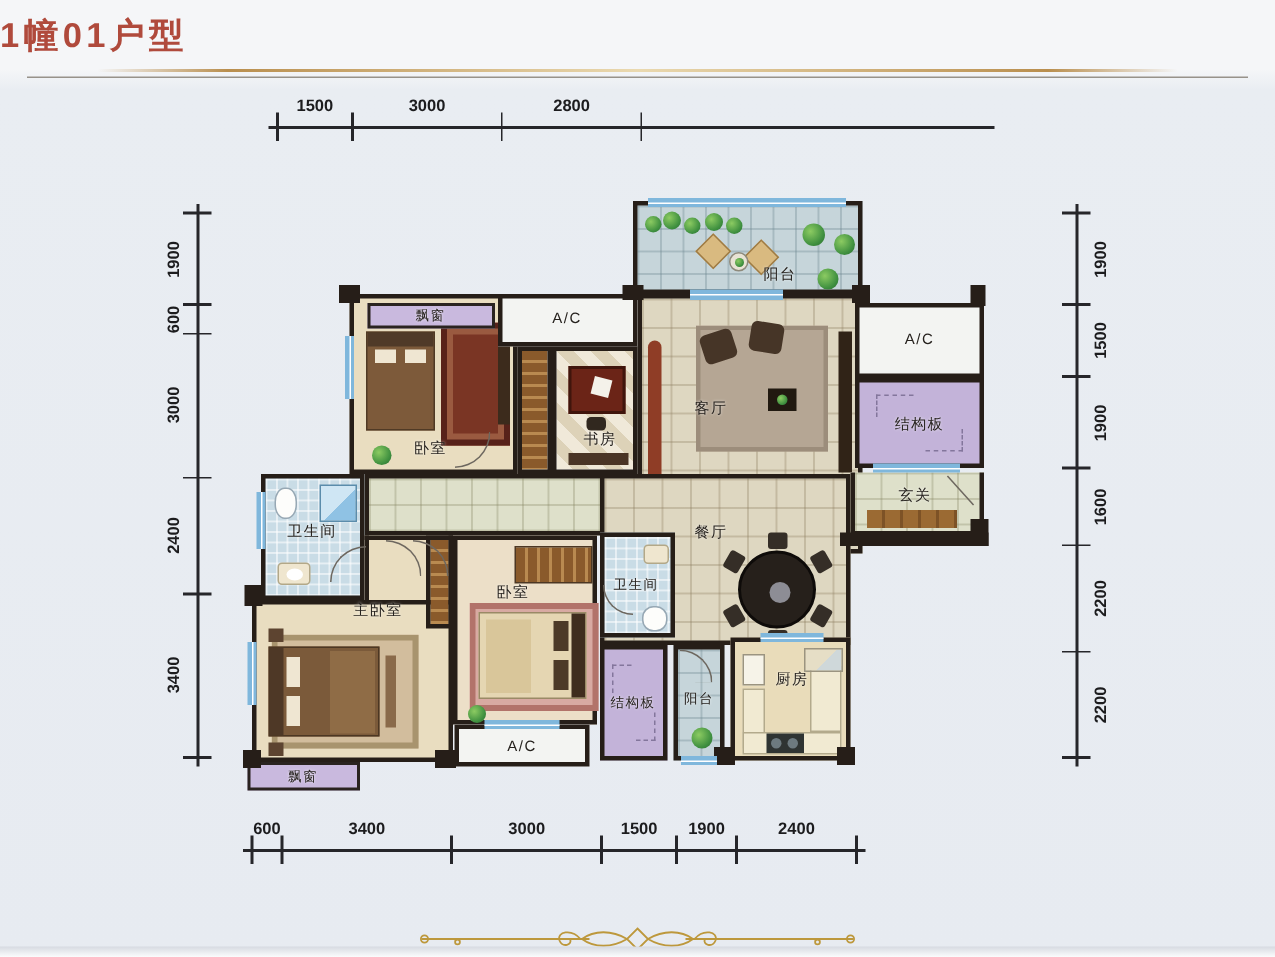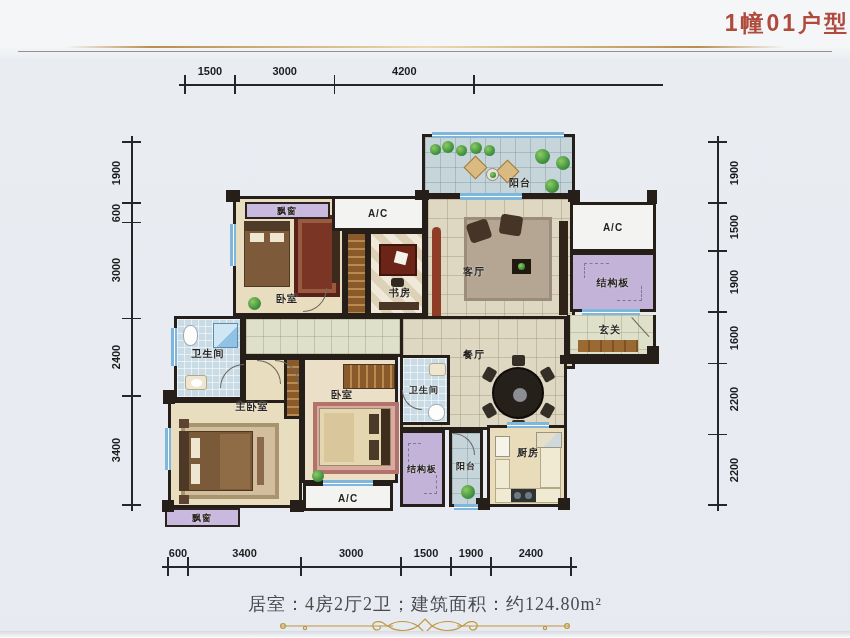--- a/index.html
+++ b/index.html
@@ -2,21 +2,21 @@
 <html><head>
 <meta charset="utf-8">
 <style>
   html,body{margin:0;padding:0;}
   body{width:850px;height:638px;overflow:hidden;
        font-family:"Liberation Sans","DejaVu Sans",sans-serif;
        background:linear-gradient(#f5f6f8 0 46px,#e9edf2 60px,#e7ebf1 100%);}
   .stage{position:relative;width:850px;height:638px;}
 
   
-  .title{position:absolute;left:0;top:8px;width:100%;text-align:right;
+  .title{position:absolute;left:0;top:8px;width:100%;text-align:left;
          font-size:23px;font-weight:bold;letter-spacing:3px;color:#b04a3c;}
   .rule-gold{position:absolute;left:65px;top:46px;width:720px;height:2px;
       background:linear-gradient(90deg,rgba(150,110,60,0),#b98e4e 12%,#ead9b0 50%,#b98e4e 88%,rgba(150,110,60,0));}
   .rule-thin{position:absolute;left:18px;top:51px;width:814px;height:1px;background:#97928a;}
 
   
   .dim{position:absolute;}
   .dim-h{display:flex;height:44px;}
   .dim-h::after{content:'';position:absolute;left:-6px;right:-6px;top:26px;height:1.5px;background:#26262a;}
   .dim-h .seg{position:relative;height:100%;}
@@ -31,21 +31,21 @@
   .dim-v .tick.start{top:-0.8px;} .dim-v .tick.end{bottom:-0.8px;}
   .dim-v .dlabel{position:absolute;top:50%;white-space:nowrap;
                  font-size:11px;font-weight:bold;color:#1c1c1e;
                  transform:translate(-50%,-50%) rotate(-90deg);}
   .dim-left .dlabel{left:11px;} .dim-right .dlabel{left:43px;}
 
   
   .plan{position:absolute;left:160px;top:128px;width:545px;height:407px;}
   .room{position:absolute;border:3px solid #261e18;box-sizing:border-box;}
   .rlabel{position:absolute;transform:translate(-50%,-50%);white-space:nowrap;
-          font-size:10px;font-weight:bold;color:#26221e;letter-spacing:1px;
+          font-size:10px;font-weight:normal;color:#26221e;letter-spacing:1px;
           text-shadow:0 0 2px rgba(255,255,255,.8);z-index:6;text-align:right;}
   .tilefloor{background-color:#ded7c1;
      background-image:linear-gradient(rgba(140,125,95,.32) 1px,transparent 1px),
                       linear-gradient(90deg,rgba(140,125,95,.32) 1px,transparent 1px);
      background-size:19px 19px;}
   .hallfloor{background-color:#dee0ca;
      background-image:linear-gradient(rgba(130,130,95,.3) 1px,transparent 1px),
                       linear-gradient(90deg,rgba(130,130,95,.3) 1px,transparent 1px);
      background-size:17px 17px;}
   .woodfloor{background:#e9ddc0;}
@@ -96,22 +96,22 @@
   <div class="dim dim-h" style="left:185px;top:58px;width:472px;">
       <div class="seg" style="flex: 0 0 10.5634%;">
         <span class="dlabel">1500</span>
         <i class="tick start"></i>
         <i class="tick end"></i>
       </div>
       <div class="seg" style="flex: 0 0 21.1268%;">
         <span class="dlabel">3000</span>
         <i class="tick end"></i>
       </div>
-      <div class="seg" style="flex: 0 0 29.5775%;">
-        <span class="dlabel">4200</span>
+      <div class="seg" style="flex: 0 0 19.7183%;">
+        <span class="dlabel">2800</span>
         <i class="tick end"></i>
       </div>
     </div>
   <div class="dim dim-h" style="left:168px;top:540px;width:403px;">
       <div class="seg" style="flex: 0 0 4.95868%;">
         <span class="dlabel">600</span>
         <i class="tick start"></i>
         <i class="tick end"></i>
       </div>
       <div class="seg" style="flex: 0 0 28.0992%;">
@@ -360,21 +360,20 @@
     <div class="wallblk" style="left:408px;top:62px;width:12px;height:12px;"></div>
     <div class="wallblk" style="left:487px;top:62px;width:10px;height:14px;"></div>
     <div class="wallblk" style="left:487px;top:218px;width:12px;height:18px;"></div>
     <div class="wallblk" style="left:3px;top:262px;width:12px;height:14px;"></div>
     <div class="wallblk" style="left:2px;top:372px;width:12px;height:12px;"></div>
     <div class="wallblk" style="left:130px;top:372px;width:14px;height:12px;"></div>
     <div class="wallblk" style="left:398px;top:370px;width:12px;height:12px;"></div>
     <div class="wallblk" style="left:316px;top:370px;width:14px;height:12px;"></div>
   </div>
 
-  <div class="summary">居室：4房2厅2卫；建筑面积：约124.80m²</div>
   <svg class="flourish" width="300" height="22" viewBox="0 0 300 22">
     <g stroke="#bd983c" fill="none" stroke-width="1.2">
       <path d="M6 11 H118"></path>
         <path d="M182 11 H294"></path>
       <path d="M150 4 l7 7 l-7 7 l-7 -7 z"></path>
       <path d="M143 11 c-10 6 -22 6 -30 0 c8 -6 20 -6 30 0"></path>
       <path d="M157 11 c10 6 22 6 30 0 c-8 -6 -20 -6 -30 0"></path>
       <path d="M112 11 c-6 -7 -16 -5 -14 1 c2 5 9 3 7 -1"></path>
       <path d="M188 11 c6 -7 16 -5 14 1 c-2 5 -9 3 -7 -1"></path>
       <circle cx="8" cy="11" r="2.4"></circle>

